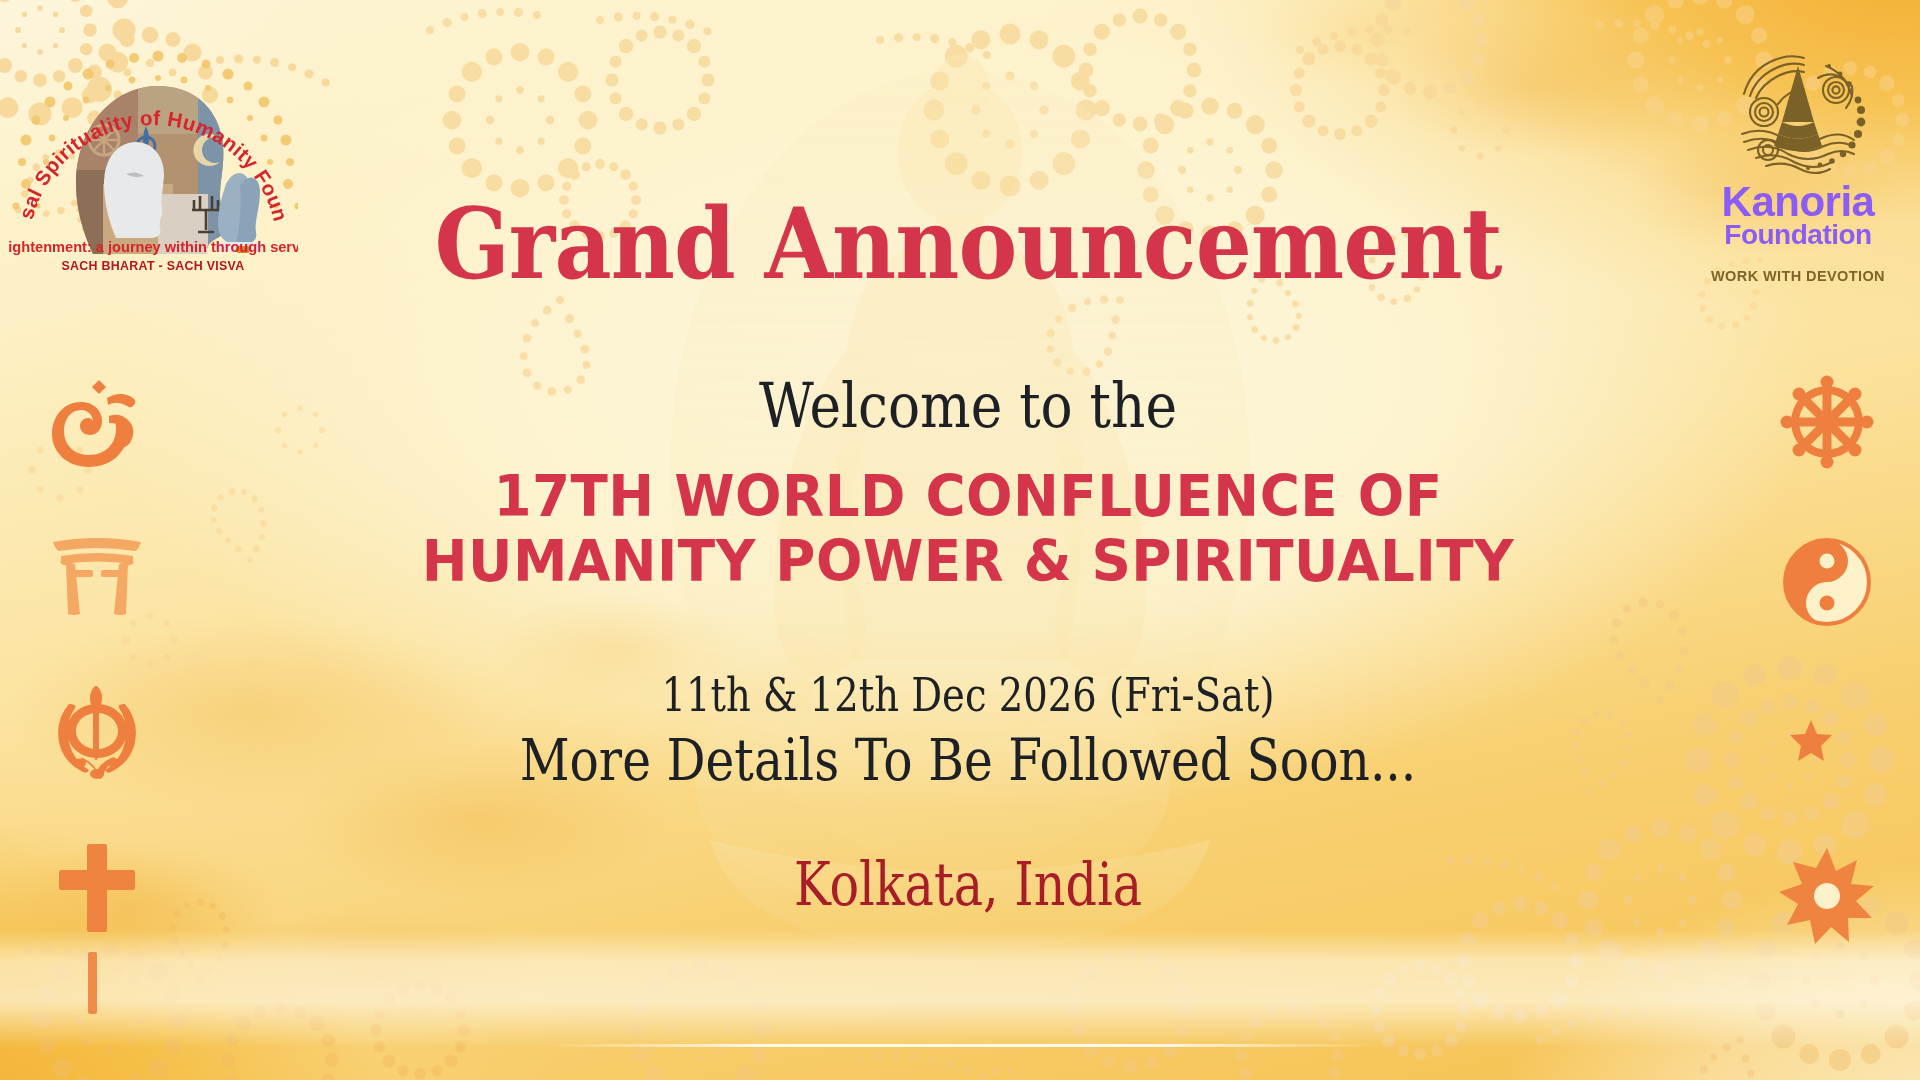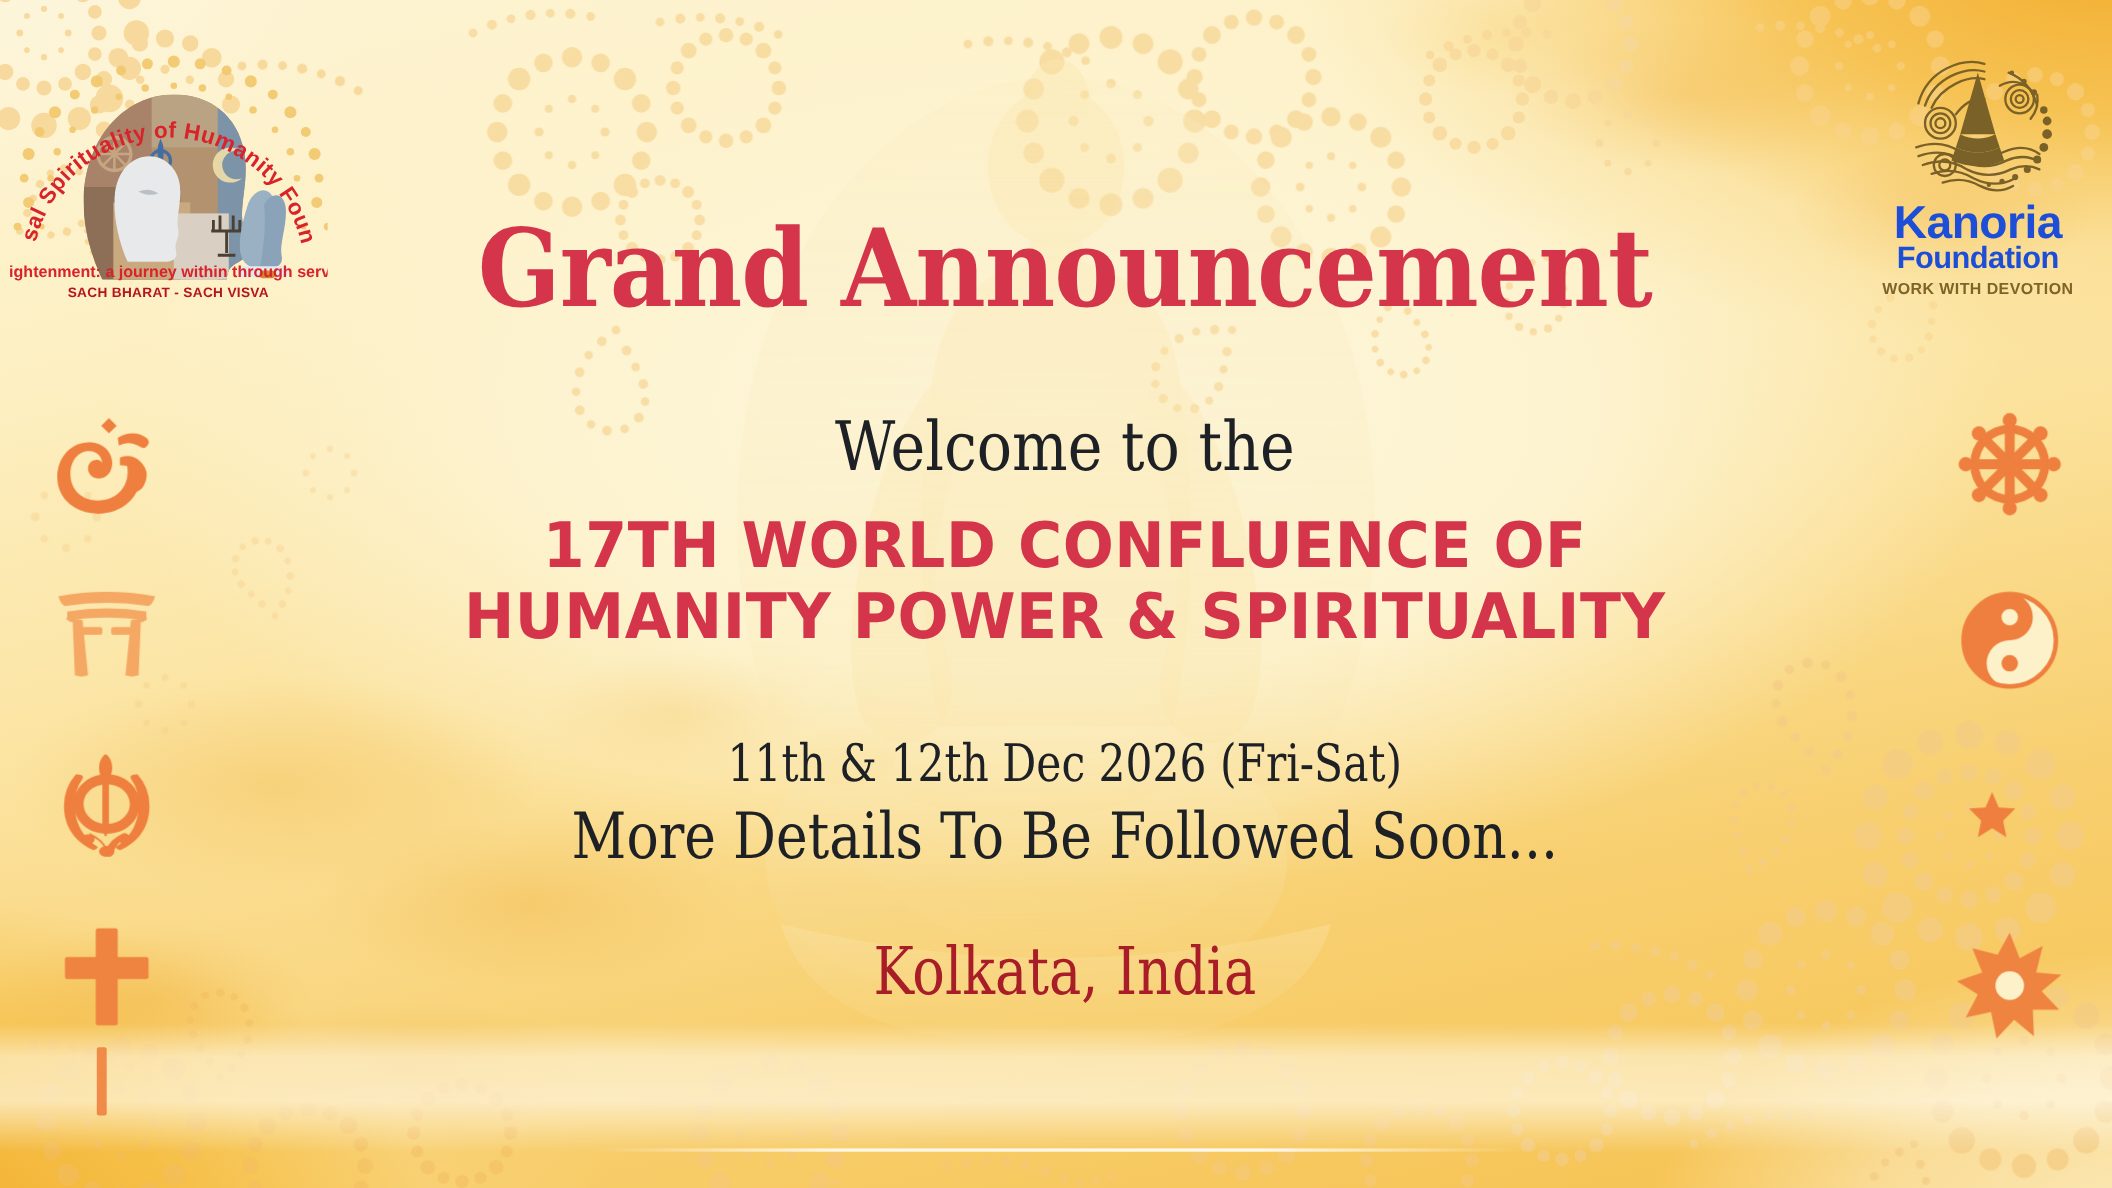--- a/index.html
+++ b/index.html
@@ -101,33 +101,33 @@
 
   
   .kanoria {
     position:absolute; right:22px; top:38px;
     width:200px; text-align:center;
   }
   .kanoria-mark { width:140px; height:140px; margin:0 auto 4px; display:block; }
   .kanoria-name {
     font-family:"Liberation Sans", sans-serif;
     font-weight:bold;
-    color:#1d4ed8;
+    color:#8b5cf6;
     line-height:.95;
     letter-spacing:-0.5px;
   }
   .kanoria-name .l1 { display:block; font-size:42px; }
   .kanoria-name .l2 { display:block; font-size:28px; }
   .kanoria-tag {
     font-family:"Liberation Sans", sans-serif;
     font-weight:bold;
     font-size:14.5px;
     letter-spacing:.4px;
     color:#7d6429;
-    margin-top:7px;
+    margin-top:20px;
   }
 
   
   .sym-col { position:absolute; width:130px; }
   .sym-col.left  { left:32px;  top:368px; }
   .sym-col.right { right:28px; top:372px; }
   .sym {
     width:100px; height:100px;
     margin:0 auto 62px;
     display:block;

